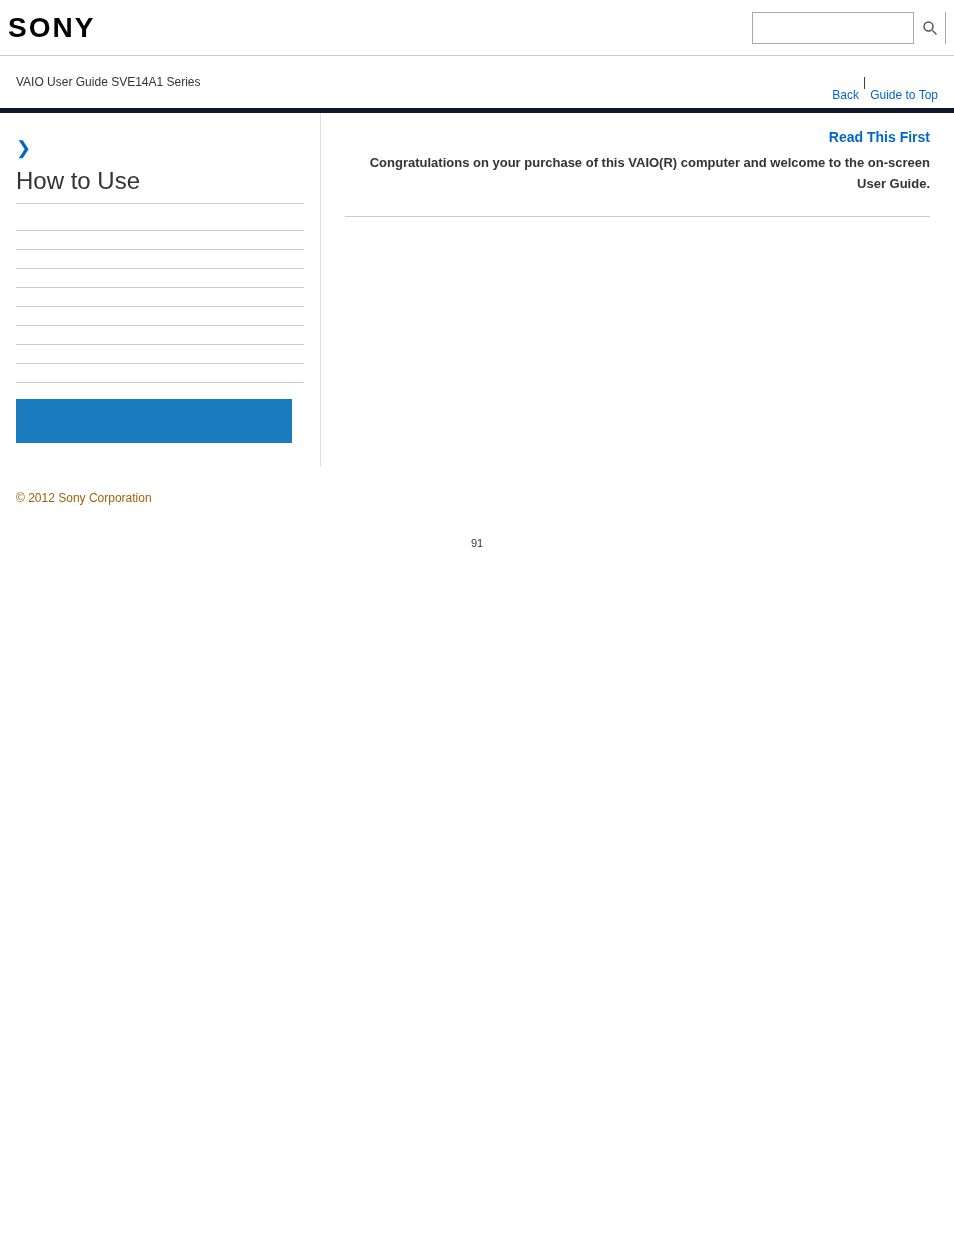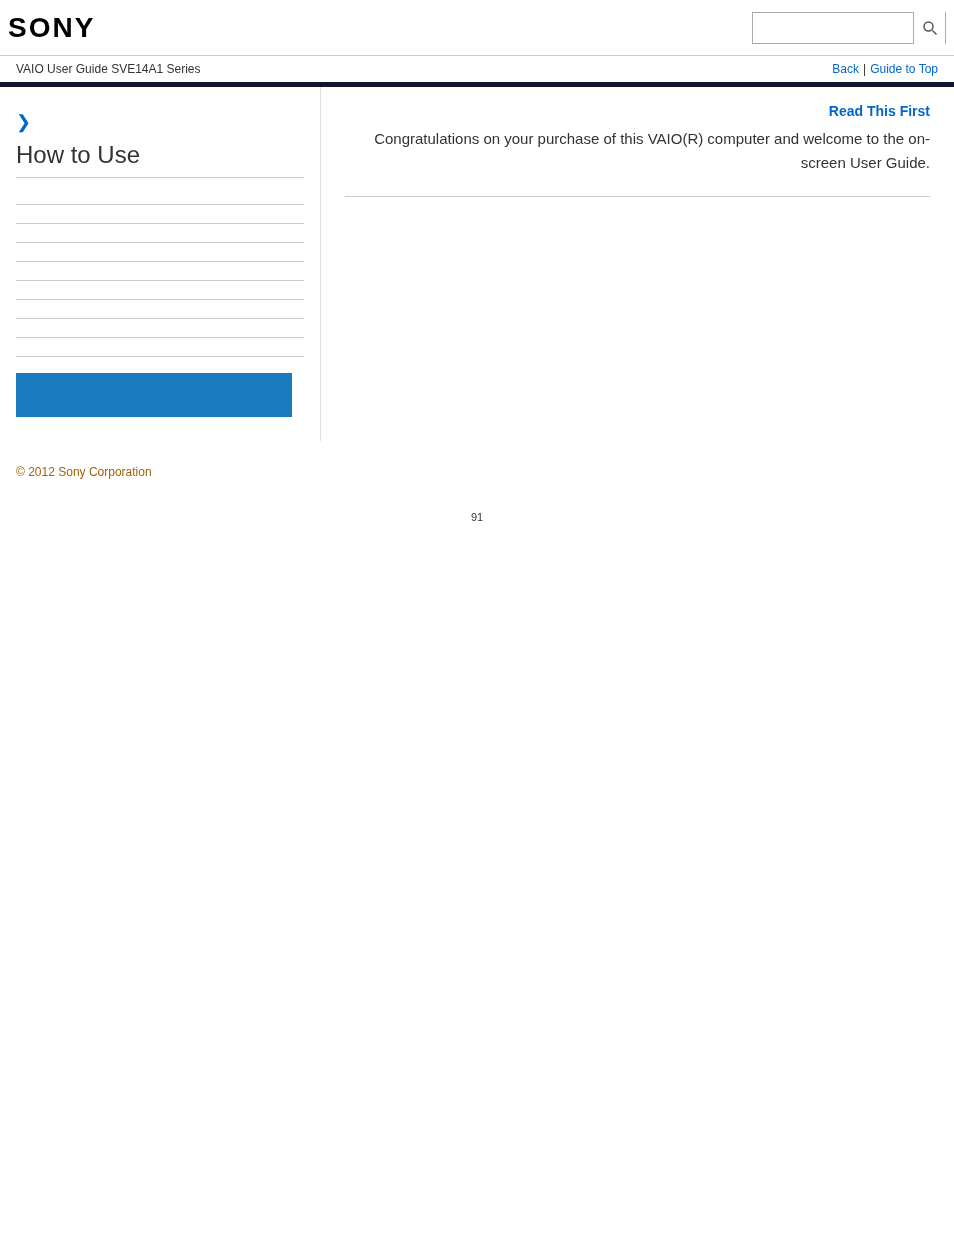--- a/index.html
+++ b/index.html
@@ -86,20 +86,21 @@
       display: flex;
       gap: 4px;
       align-items: center;
       font-size: 12px;
     }
 
     .nav-link {
       color: #0066cc;
       text-decoration: none;
       cursor: pointer;
+      margin-top: 26px;
     }
 
     .nav-separator {
       color: #333;
     }
 
     
     .main-content {
       display: flex;
       padding: 0;
@@ -162,24 +163,25 @@
       color: #0066cc;
       font-size: 14px;
       font-weight: bold;
       text-decoration: none;
       cursor: pointer;
       display: block;
       margin-bottom: 8px;
     }
 
     .content-description {
-      font-size: 15px;
+      font-size: 13px;
       color: #333;
       line-height: 1.6;
       margin-bottom: 21px;
+      font-weight: bold;
     }
 
     .content-divider {
       border: none;
       border-top: 1px solid #ccc;
       margin: 12px 0;
     }
 
     
     .footer {

